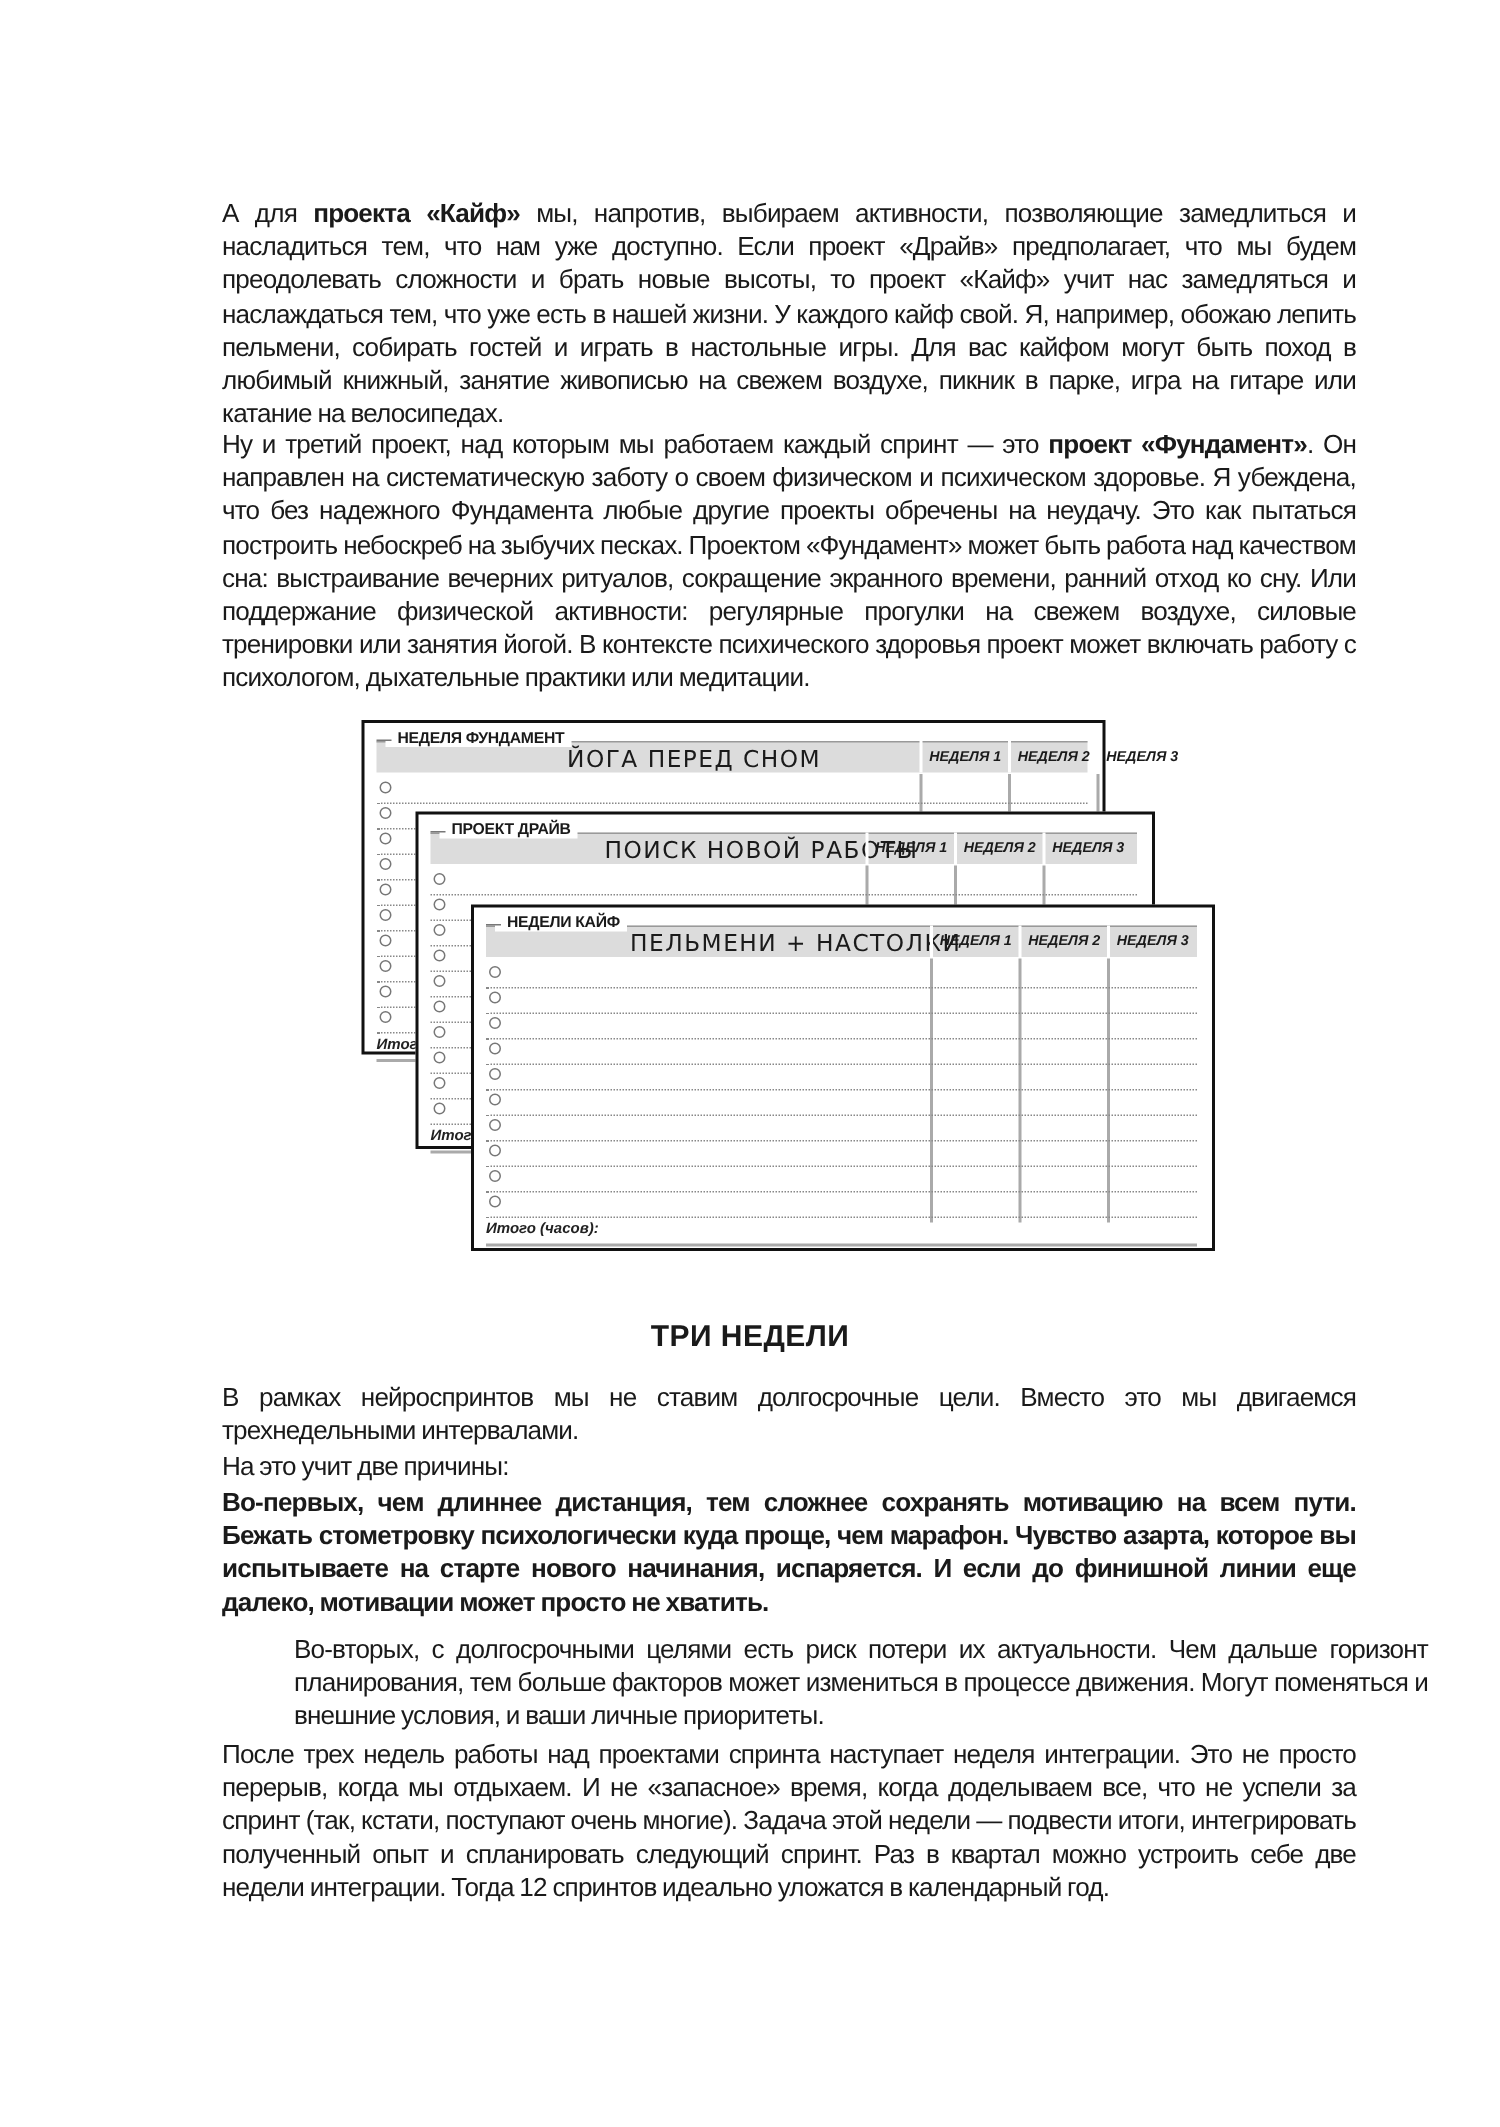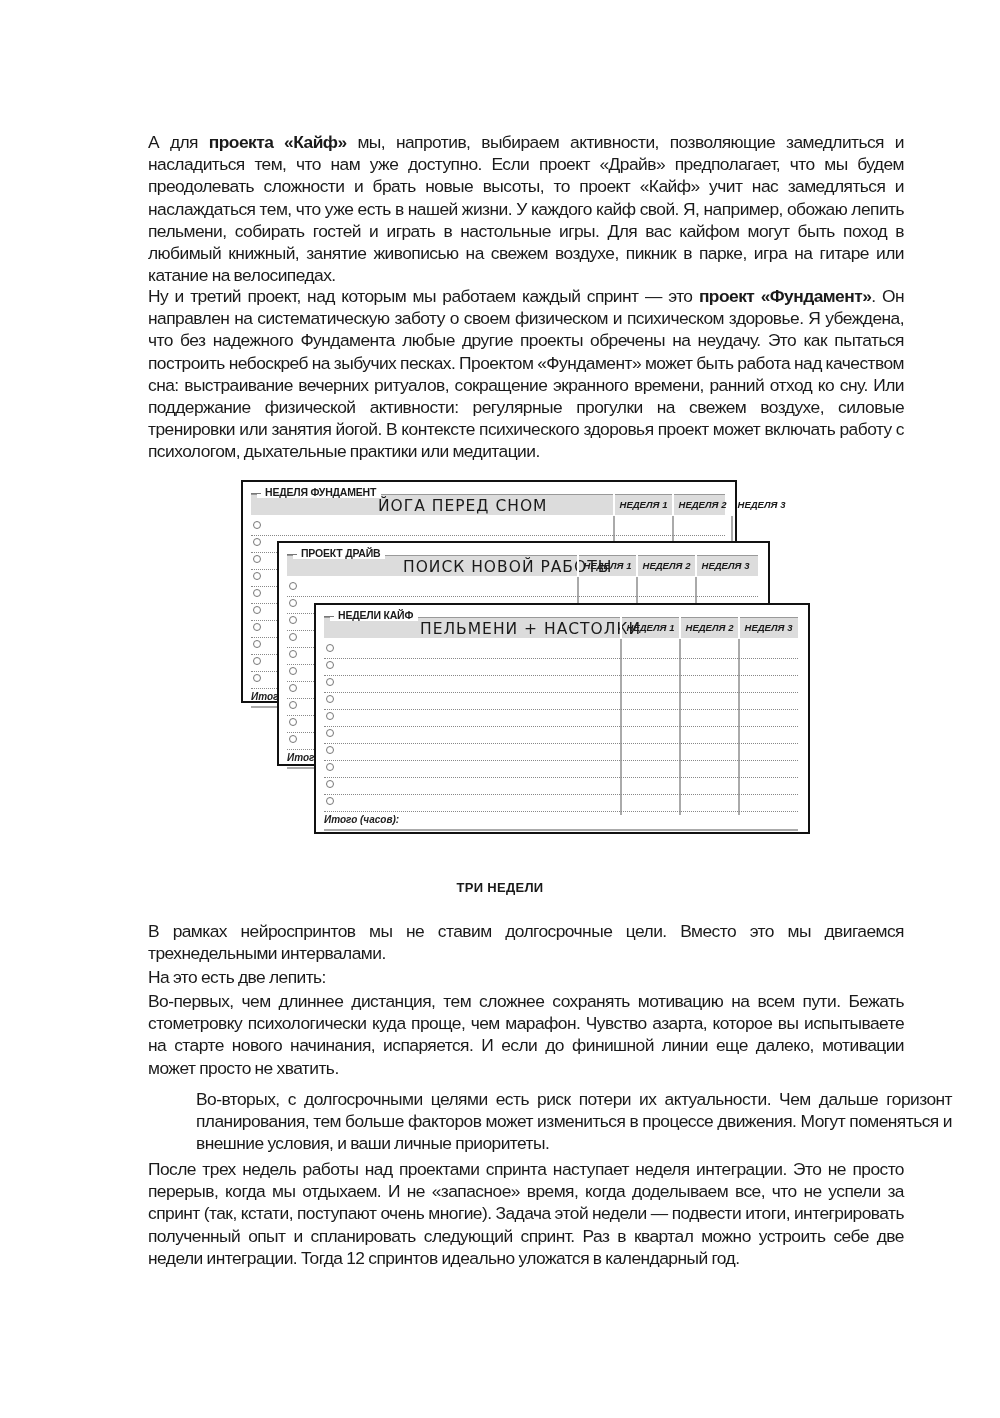--- a/index.html
+++ b/index.html
@@ -5,21 +5,21 @@
   html, body { margin: 0; padding: 0; background: #ffffff; }
   body { width: 1000px; height: 1418px; position: relative; overflow: hidden;
          font-family: "Liberation Sans", "DejaVu Sans", sans-serif; color: #1a1a1a; }
   .col { position: absolute; left: 148px; width: 756px; }
   p.par { margin: 0; font-size: 17.4px; line-height: 22.2px; text-align: justify;
           letter-spacing: -0.55px; word-spacing: -0.5px; font-stretch: condensed; }
   p.par b { font-weight: bold; }
   #p1 { top: 131px; }
   #p2 { top: 285px; }
   h2.heading { position: absolute; top: 880px; left: 0; width: 1000px; text-align: center;
-               margin: 0; font-size: 13px; font-weight: bold; letter-spacing: 0.3px; }
+               margin: 0; font-size: 20px; font-weight: bold; letter-spacing: 0.3px; }
   #p3 { top: 920px; }
   #p4 { top: 966px; }
   #p5 { top: 990px; }
   #p6 { top: 1088px; }
   #p7 { top: 1158px; }
 
   
   .card { position: absolute; background: #fff; border: 2px solid #111; box-sizing: border-box; }
   .card .head { position: absolute; left: 8px; right: 10px; top: 12px; height: 21px; background: #dcdcdc; }
   .card .head-line { position: absolute; left: 8px; right: 10px; top: 12px; border-top: 1px solid #999; }
@@ -176,17 +176,17 @@
       <span class="circ"></span>
     </div>
     <div class="total" style="top:209px">Итого (часов):</div>
     <div class="total-line" style="top:224px"></div>
   </div>
 
 <h2 class="heading">ТРИ НЕДЕЛИ</h2>
 
 <div class="col">
   <p class="par" id="p3" style="position:absolute;width:756px;">В рамках нейроспринтов мы не ставим долгосрочные цели. Вместо это мы двигаемся трехнедельными интервалами.</p>
-  <p class="par" id="p4" style="position:absolute;width:756px;">На это есть две лепить:</p>
-  <p class="par" id="p5" style="position:absolute;width:756px;">Во-первых, чем длиннее дистанция, тем сложнее сохранять мотивацию на всем пути. Бежать стометровку психологически куда проще, чем марафон. Чувство азарта, которое вы испытываете на старте нового начинания, испаряется. И если до финишной линии еще далеко, мотивации может просто не хватить.</p>
+  <p class="par" id="p4" style="position:absolute;width:756px;">На это учит две причины:</p>
+  <p class="par" id="p5" style="position:absolute;width:756px;font-weight:bold;">Во-первых, чем длиннее дистанция, тем сложнее сохранять мотивацию на всем пути. Бежать стометровку психологически куда проще, чем марафон. Чувство азарта, которое вы испытываете на старте нового начинания, испаряется. И если до финишной линии еще далеко, мотивации может просто не хватить.</p>
   <p class="par" id="p6" style="position:absolute;width:756px;margin-left:48px;">Во-вторых, с долгосрочными целями есть риск потери их актуальности. Чем дальше горизонт планирования, тем больше факторов может измениться в процессе движения. Могут поменяться и внешние условия, и ваши личные приоритеты.</p>
   <p class="par" id="p7" style="position:absolute;width:756px;">После трех недель работы над проектами спринта наступает неделя интеграции. Это не просто перерыв, когда мы отдыхаем. И не «запасное» время, когда доделываем все, что не успели за спринт (так, кстати, поступают очень многие). Задача этой недели — подвести итоги, интегрировать полученный опыт и спланировать следующий спринт. Раз в квартал можно устроить себе две недели интеграции. Тогда 12 спринтов идеально уложатся в календарный год.</p>
 </div>
 
 </body></html>

